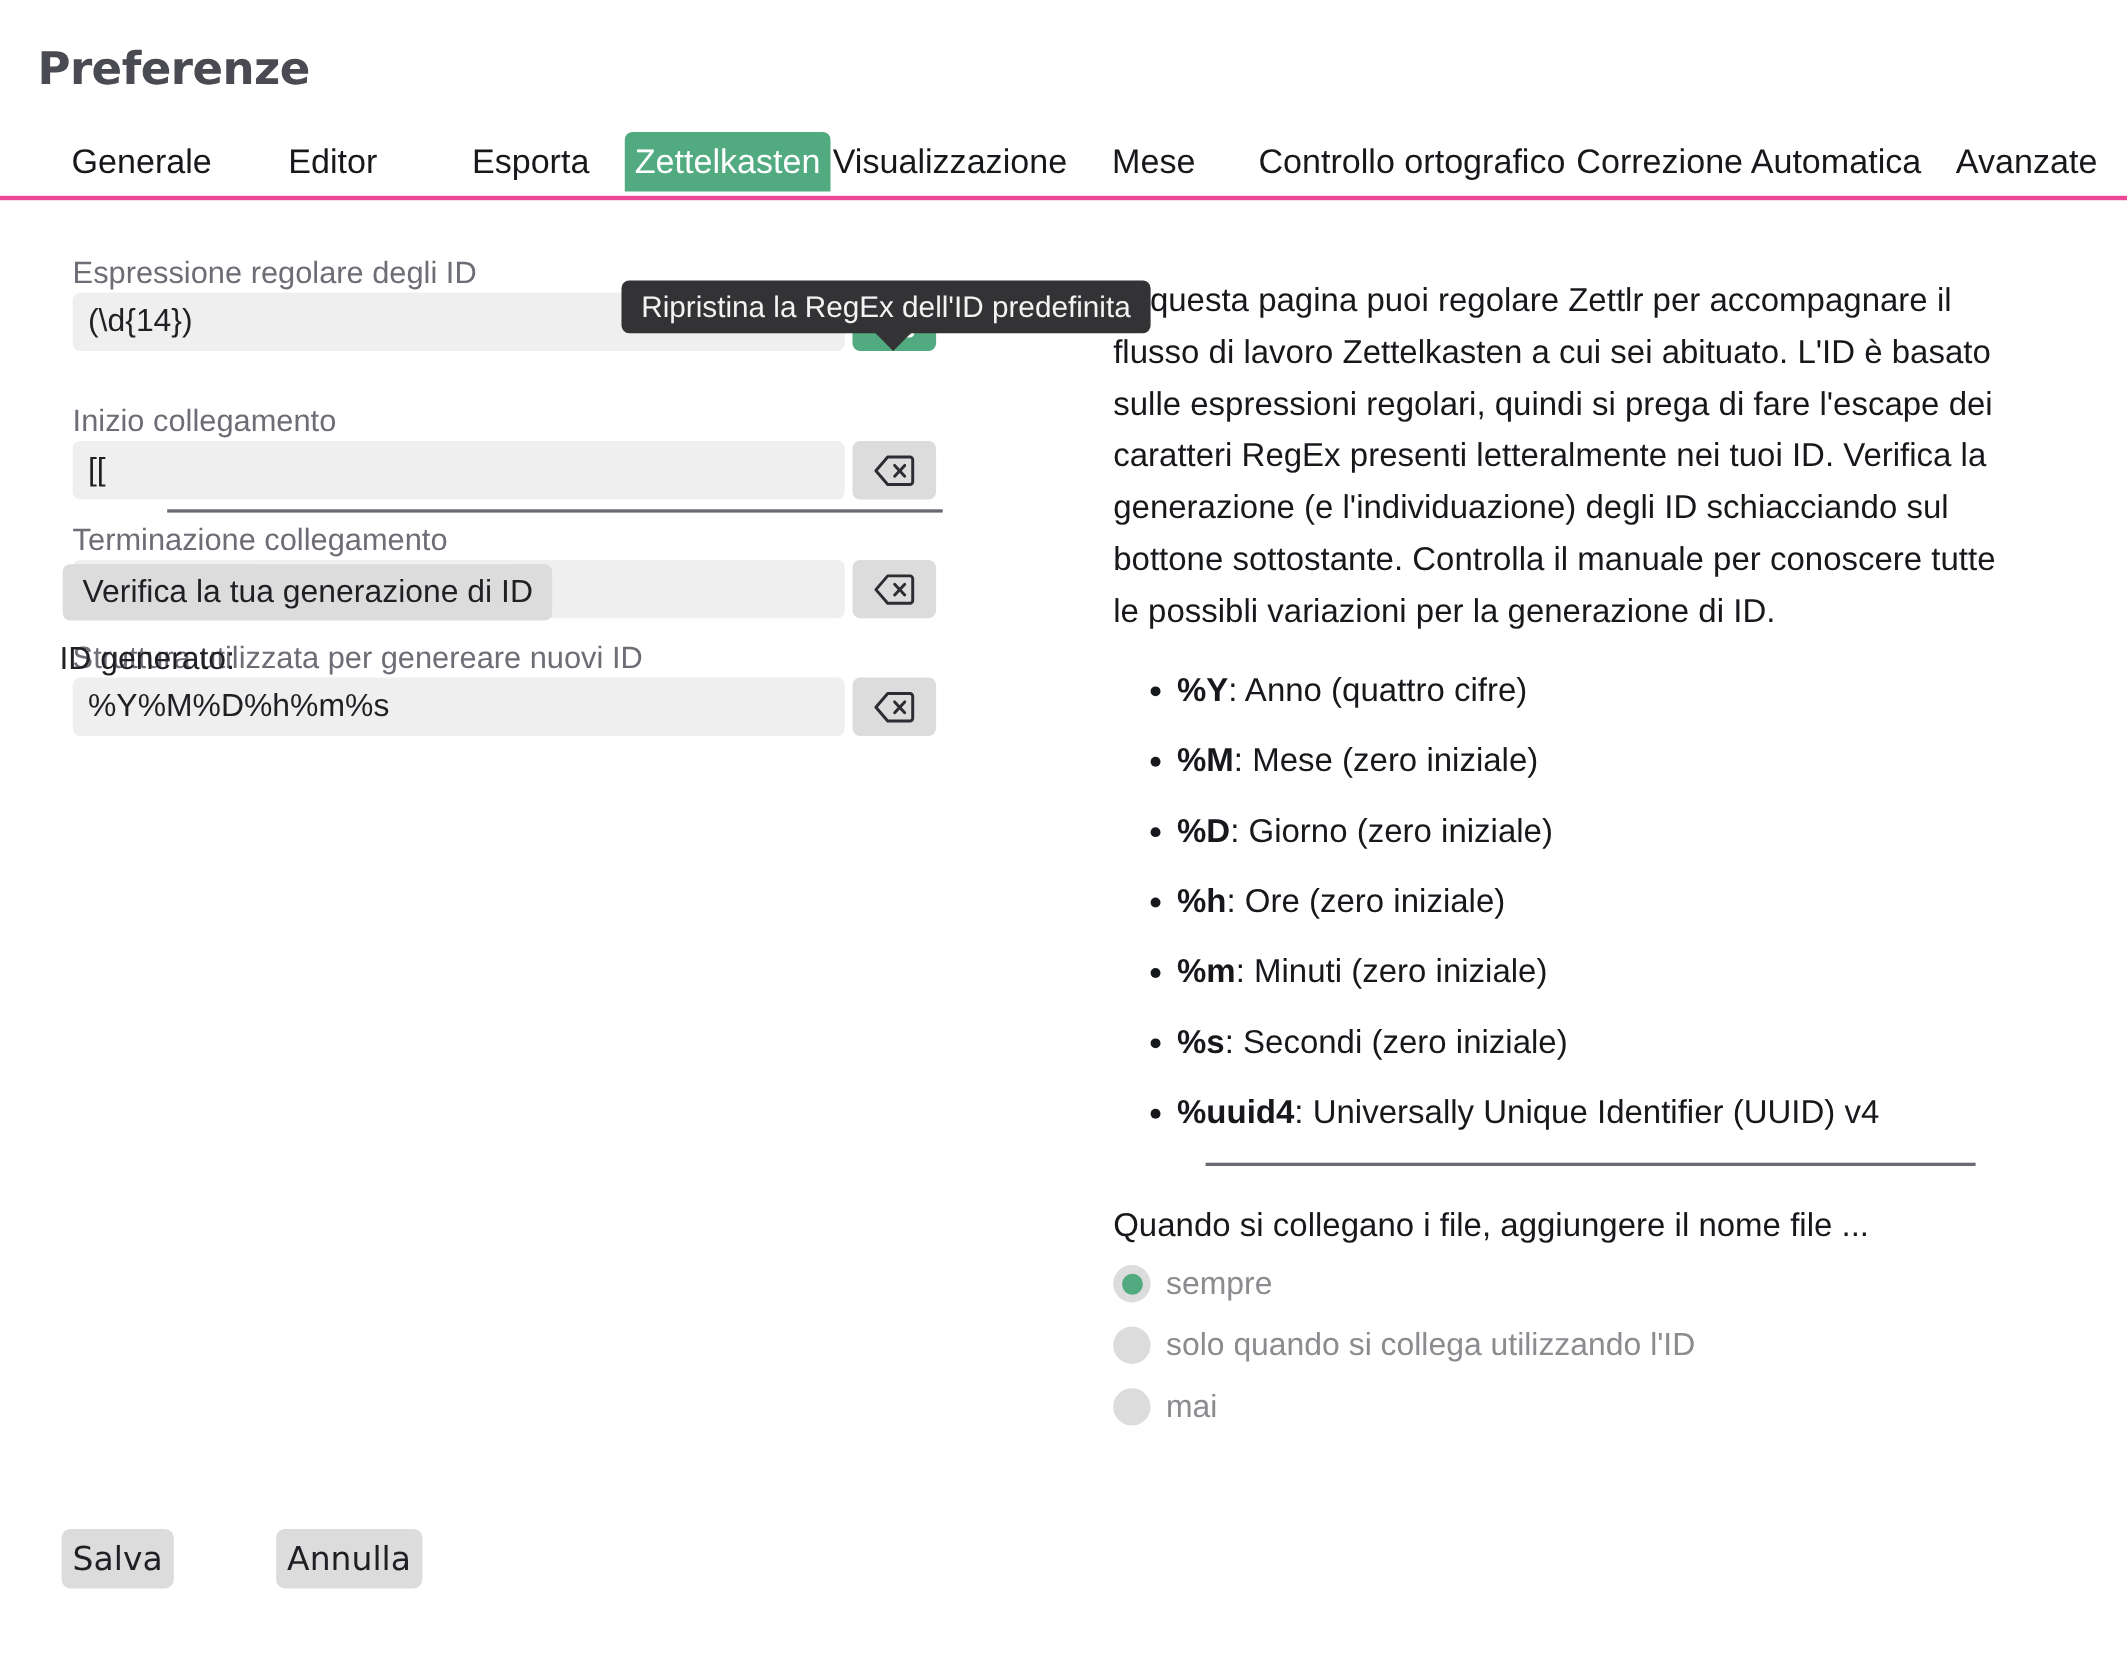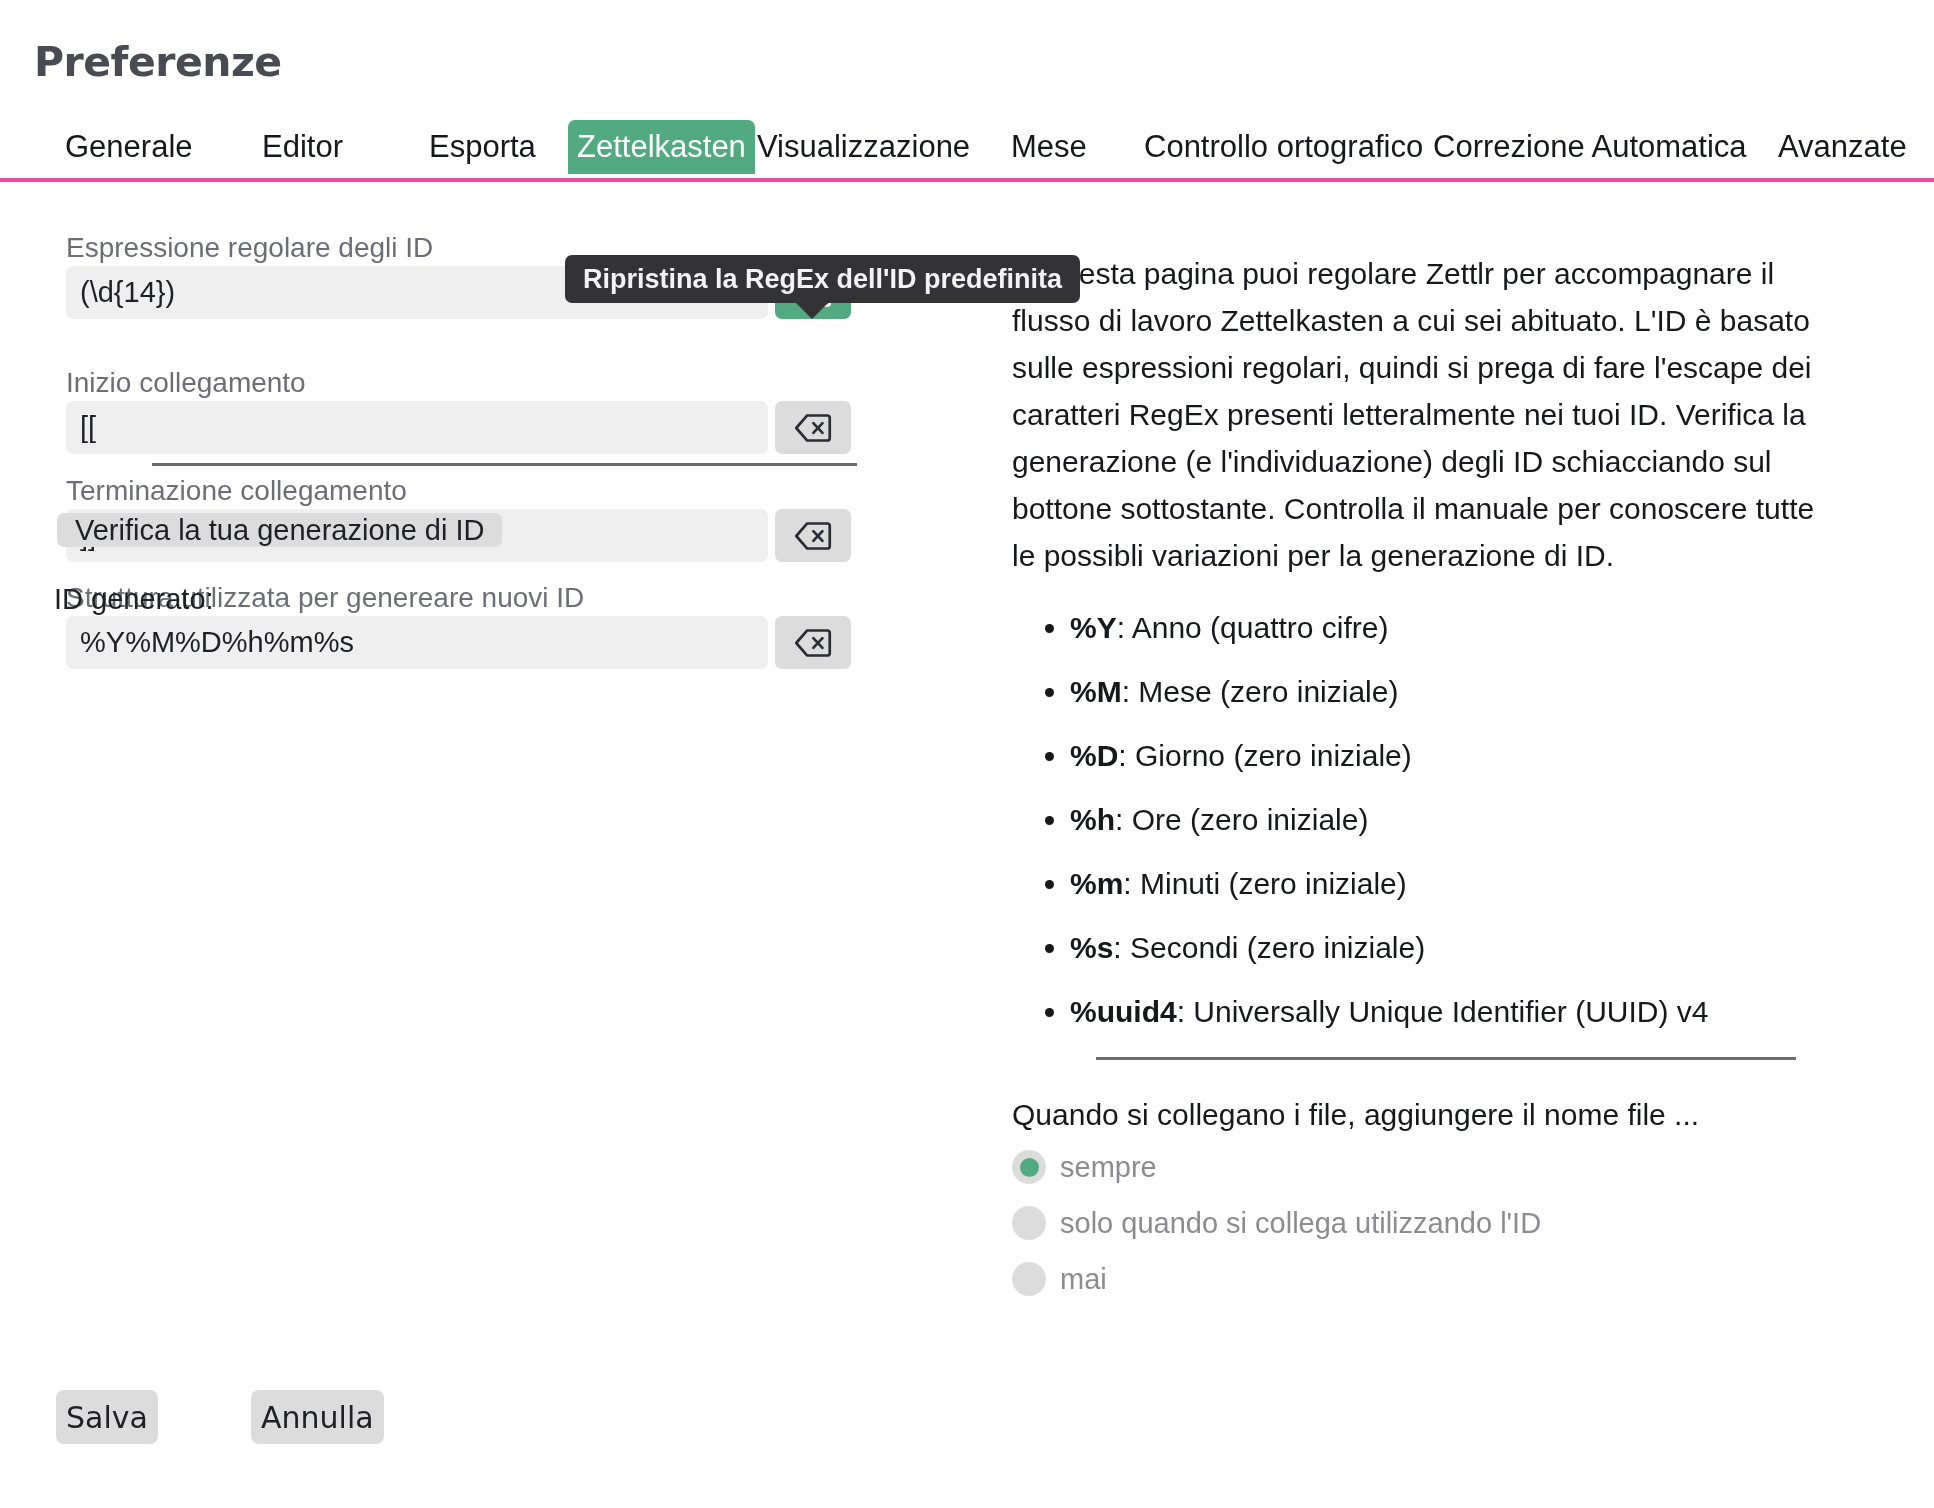--- a/index.html
+++ b/index.html
@@ -109,21 +109,21 @@
     top: 463px;
     width: 705px;
     height: 3px;
     background: #6a6a72;
   }
 
   #test-id-button {
     position: absolute;
     left: 57px;
     top: 513px;
-    height: 34px;
+    height: 51px;
     padding: 0 18px;
     background: #dcdcdd;
     border: none;
     border-radius: 7px;
     font-size: 29px;
     color: #1f2024;
     font-family: "Liberation Sans", sans-serif;
     cursor: pointer;
   }
   #generated-id-text {
@@ -141,21 +141,20 @@
     top: 255px;
     height: 48px;
     line-height: 48px;
     padding: 0 18px;
     background: #333336;
     color: #f3f3f4;
     font-size: 27px;
     border-radius: 7px;
     white-space: nowrap;
     z-index: 30;
-    font-weight: bold;
   }
   #tooltip-arrow {
     position: absolute;
     left: 795px;
     top: 302px;
     width: 0;
     height: 0;
     border-left: 17px solid transparent;
     border-right: 17px solid transparent;
     border-top: 17px solid #333336;

